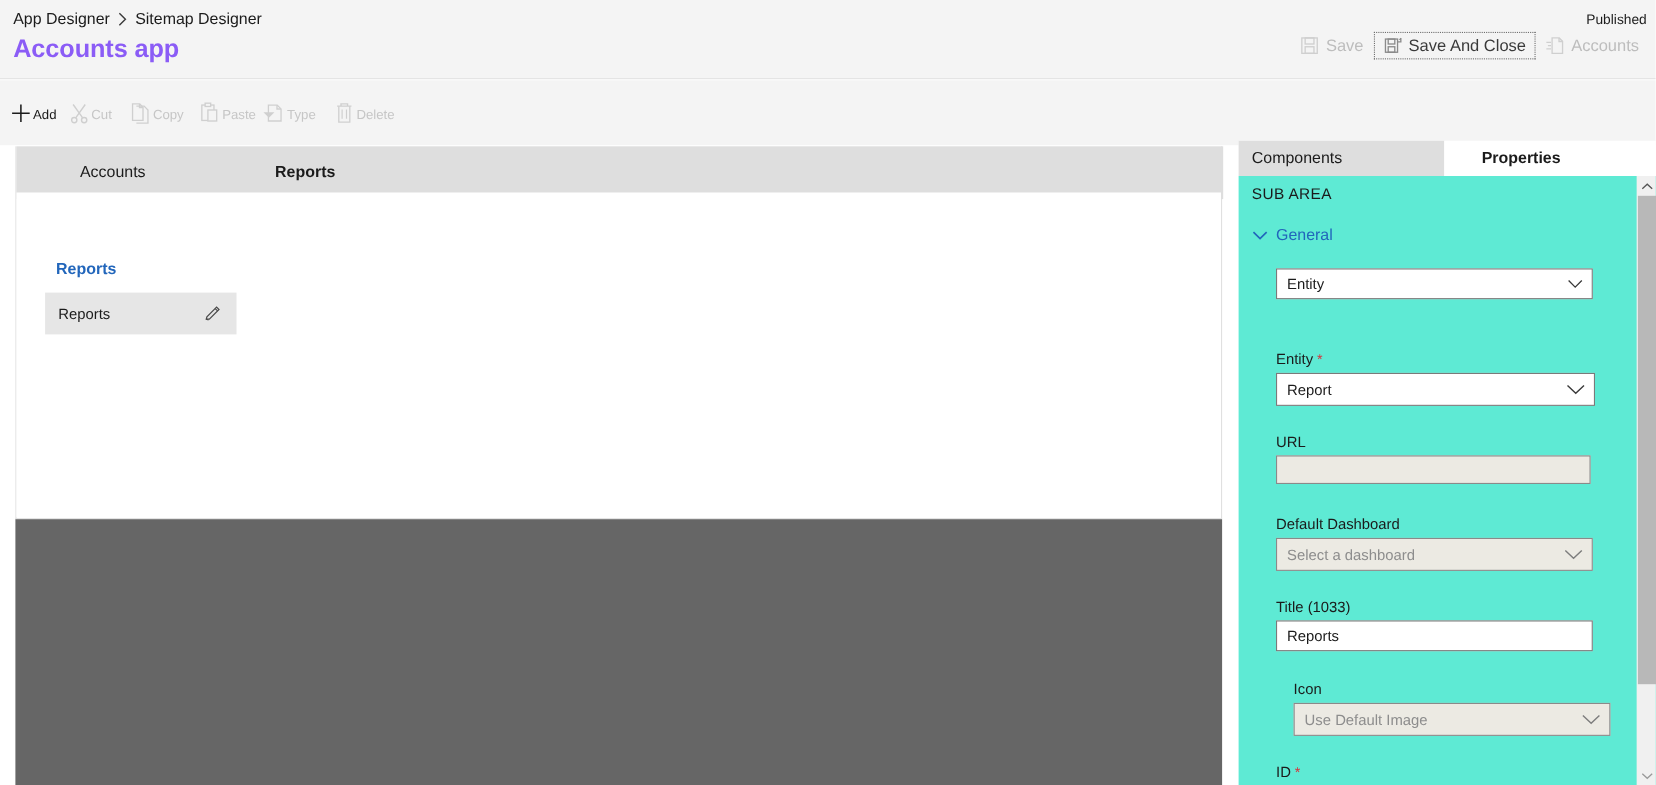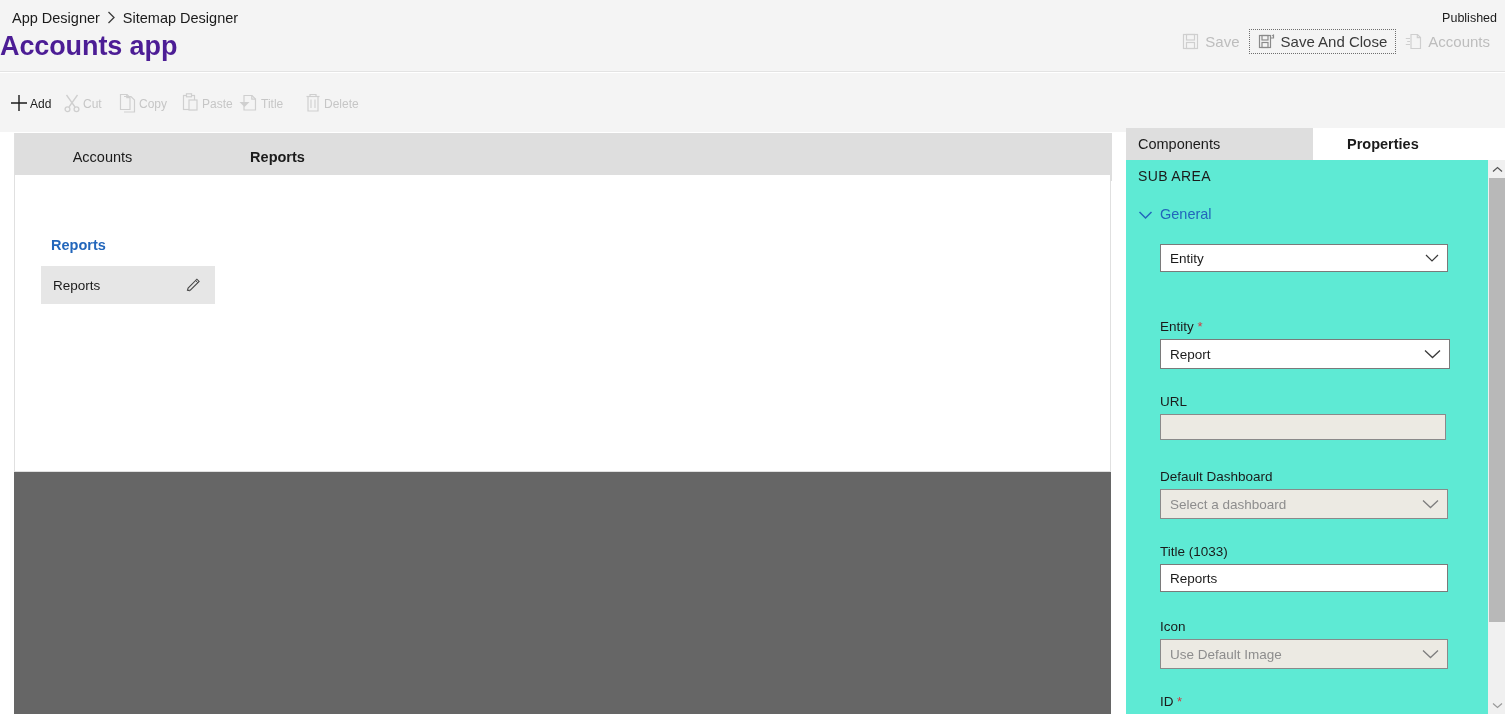--- a/index.html
+++ b/index.html
@@ -21,22 +21,22 @@
   }
   .breadcrumb {
     position: absolute; left: 12px; top: 10px;
     font-size: 14.5px; color: #1b1b1b;
     display: flex; align-items: center; gap: 7px;
     white-space: nowrap;
   }
   .bc-link { color: #1b1b1b; cursor: pointer; }
   .bc-sep { color: #444; font-size: 13px; line-height: 1; }
   .app-title {
-    position: absolute; left: 0; top: 31px;
-    font-size: 27px; font-weight: bold; color: #4c1d95;
+    position: absolute; left: 12px; top: 31px;
+    font-size: 23px; font-weight: bold; color: #8b5cf6;
     letter-spacing: -0.1px;
   }
 
   .published-status {
     position: absolute; right: 8px; top: 11px;
     font-size: 12.5px; color: #1b1b1b;
   }
 
   .cmd-bar {
     position: absolute; right: 6px; top: 29px;
@@ -322,21 +322,21 @@
     </span>
   </div>
 
   <div class="tool-item disabled" style="left:239px;">
     <span class="tool-icon">
       <svg width="22" height="22" viewBox="0 0 22 22" fill="none">
         <path d="M5 3.5 L13 3.5 L16.5 7 L16.5 18 L5 18 Z" stroke="#cfcfcf" stroke-width="1.2"></path>
         <path d="M12.8 3.6 L12.8 7.1 L16.4 7.1" stroke="#cfcfcf" stroke-width="1.2"></path>
       </svg>
     </span>
-    <span class="tool-label">Title</span>
+    <span class="tool-label">Type</span>
   </div>
 
   <div class="tool-item disabled" style="left:302px;">
     <span class="tool-icon">
       <svg width="22" height="22" viewBox="0 0 22 22" fill="none">
         <path d="M4.5 4.5 L17.5 4.5" stroke="#cfcfcf" stroke-width="1.2"></path>
         <path d="M8 4.3 L8 2.5 L14 2.5 L14 4.3" stroke="#cfcfcf" stroke-width="1.2"></path>
         <path d="M6 4.7 L6 19 L16 19 L16 4.7" stroke="#cfcfcf" stroke-width="1.2"></path>
         <path d="M9 7.5 L9 16 M13 7.5 L13 16" stroke="#cfcfcf" stroke-width="1.1"></path>
       </svg>
@@ -443,21 +443,21 @@
       </div>
     </div>
 
     <div class="field" style="top:384px; width:288px;">
       <label class="field-label">Title (1033)</label>
       <div class="ctl" style="height:28px;">
         <span class="val">Reports</span>
       </div>
     </div>
 
-    <div class="field" style="top:459px; width:288px;">
+    <div class="field" style="top:459px; width:288px;margin-left:16px;">
       <label class="field-label">Icon</label>
       <div class="ctl disabled" style="height:30px;">
         <span class="val">Use Default Image</span>
         <span class="chev">
           <svg width="17" height="10" viewBox="0 0 17 10" fill="none">
               <path d="M1 1.5 L8.5 8.5 L16 1.5" stroke="#7d7d7d" stroke-width="1.3" fill="none"></path>
             </svg>
         </span>
       </div>
     </div>

